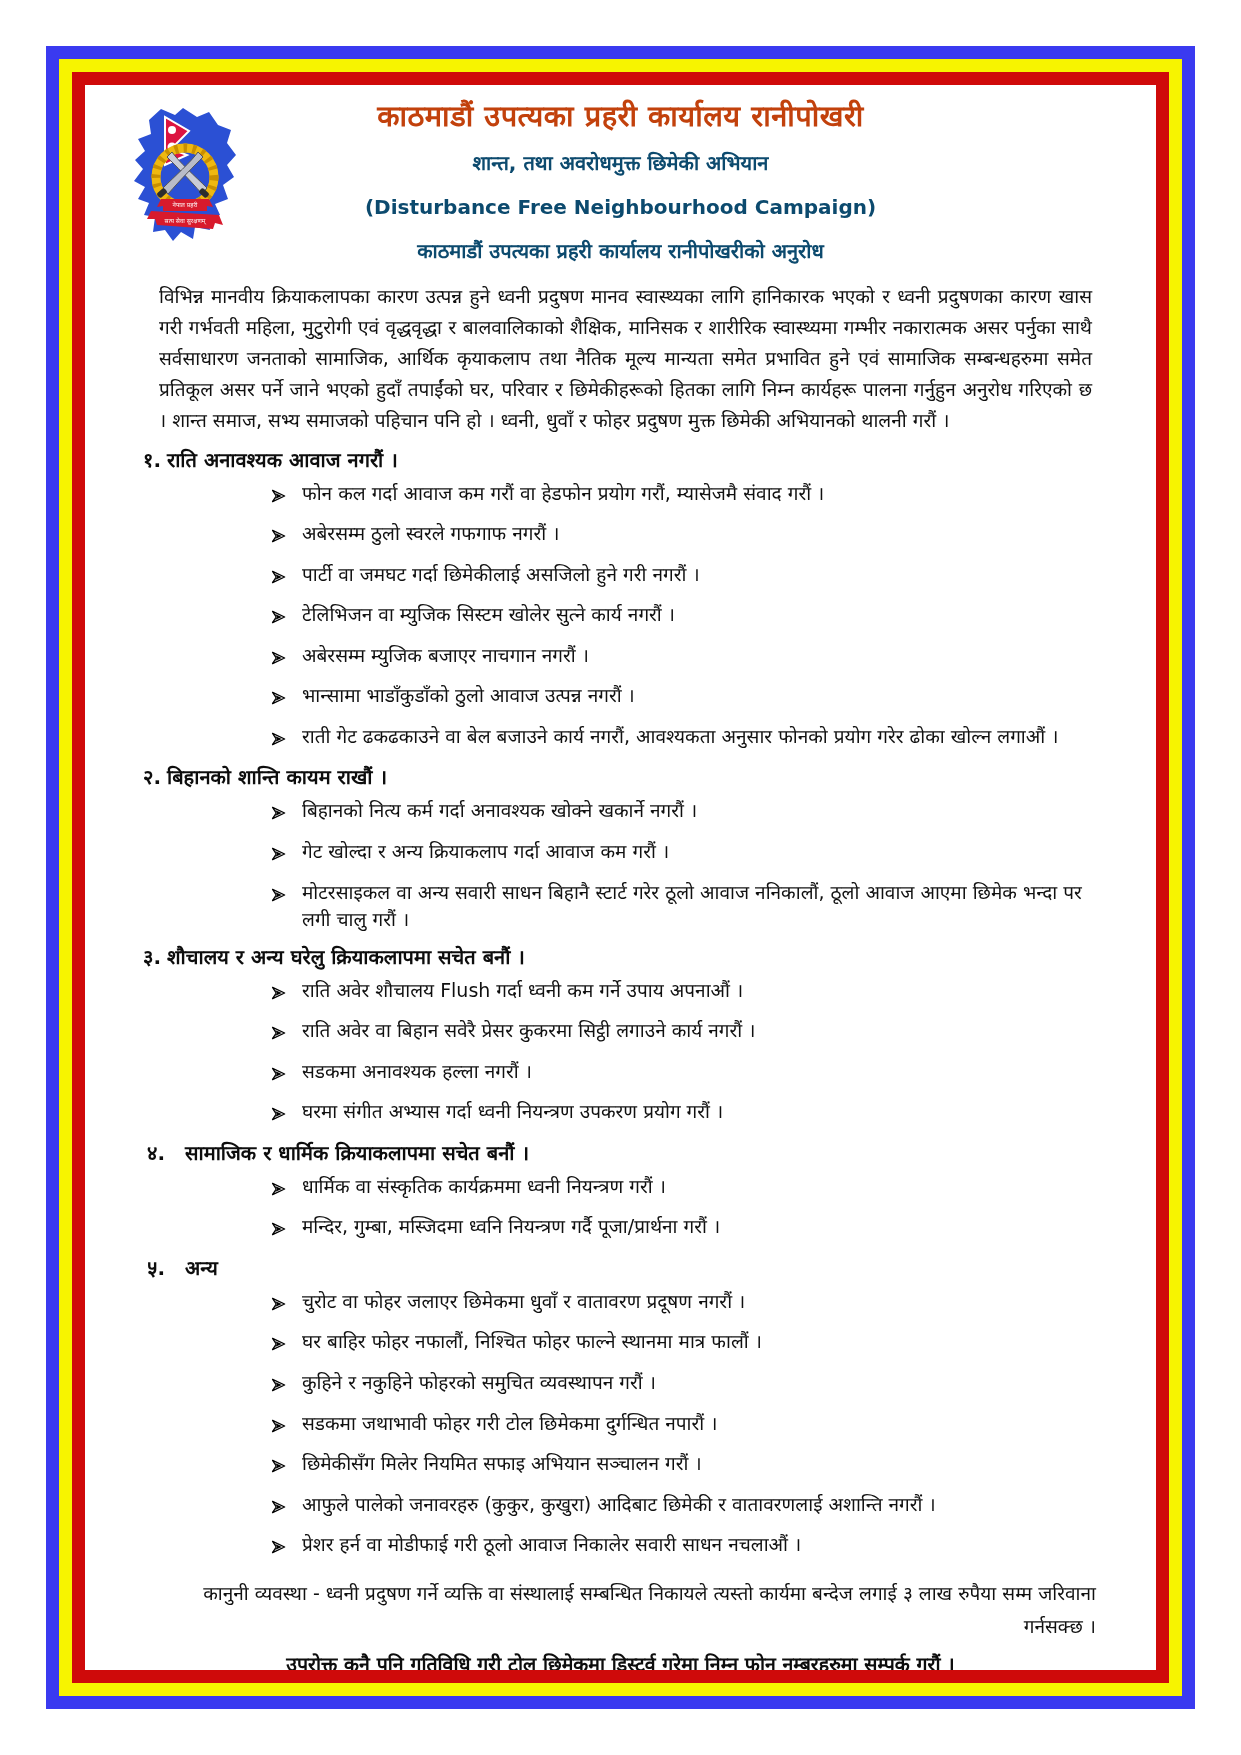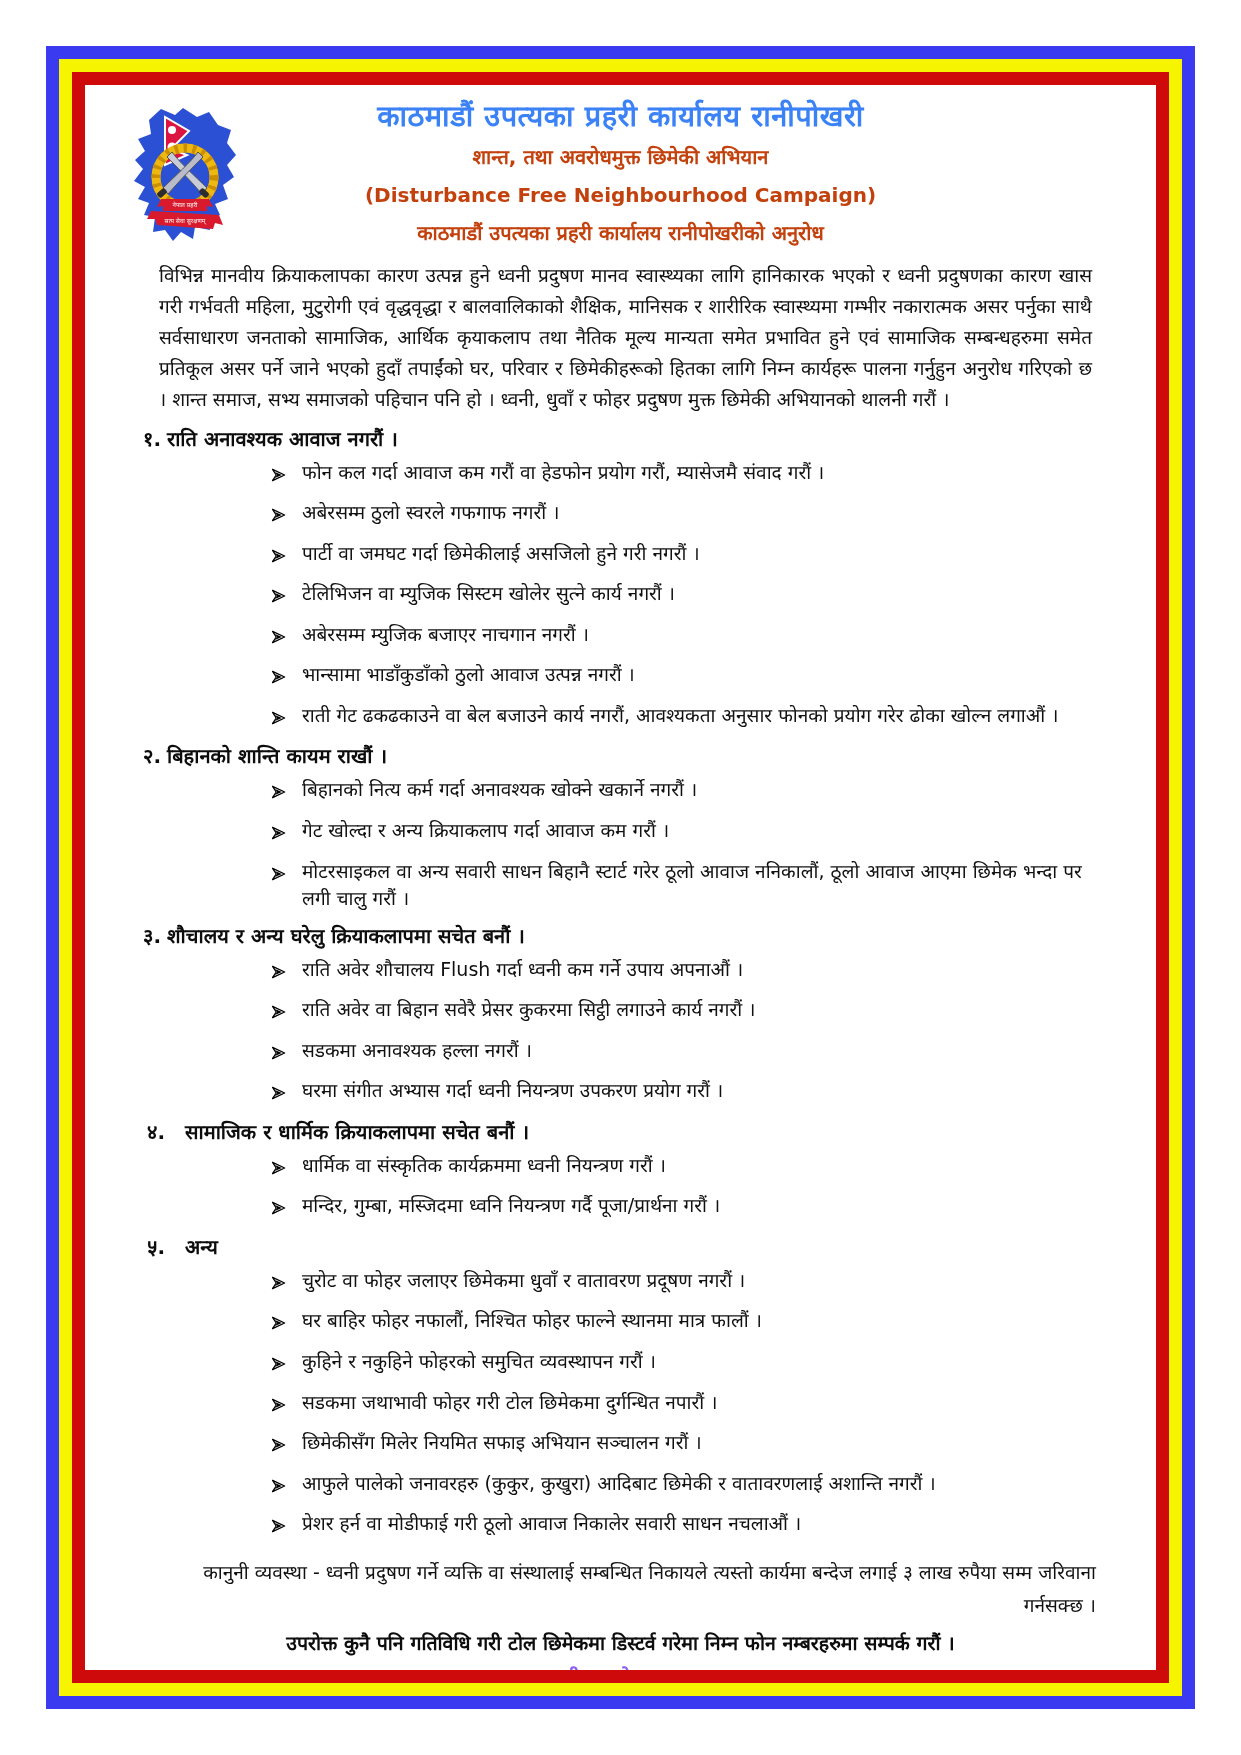--- a/index.html
+++ b/index.html
@@ -16,24 +16,24 @@
   .frame-inner{width:100%;height:100%;border:13px solid #cf0a0a;box-sizing:border-box;}
   .content{
     position:relative;width:100%;height:100%;box-sizing:border-box;
     padding:10px 58px 0 58px;overflow:hidden;background:#fff;
   }
   
   .logo{position:absolute;left:36px;top:18px;width:124px;height:140px;}
   
   .header{text-align:center;padding-top:4px;}
   .office-title{
-    margin:0;font-size:29px;line-height:1.2;font-weight:bold;color:#3b82f6;
+    margin:0;font-size:29px;line-height:1.2;font-weight:bold;color:#c2410c;
     letter-spacing:0.5px;
   }
-  .sub{font-weight:bold;color:#c2410c;font-size:20px;line-height:1.45;margin:9px 0;}
+  .sub{font-weight:bold;color:#0c4a6e;font-size:20px;line-height:1.45;margin:15px 0;}
   .sub.english{font-size:20px;}
   
   .intro{
     margin:12px 6px 4px 16px;text-align:justify;
     font-size:19px;line-height:1.64;color:#101010;
   }
   
   .section{margin:0;}
   .sec-heading{
     margin:10px 0 7px 0;font-size:20px;font-weight:bold;color:#0d0d0d;line-height:1.3;

